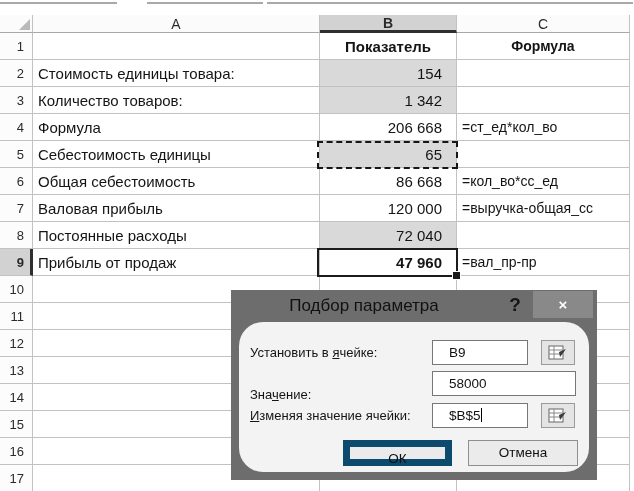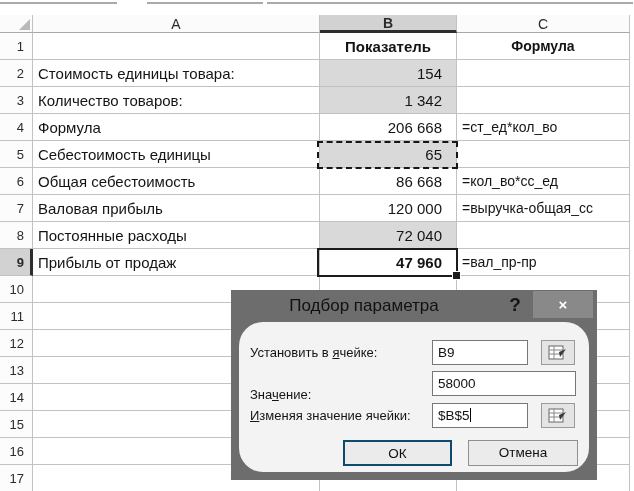--- a/index.html
+++ b/index.html
@@ -86,36 +86,36 @@
     border-radius:24px;
   }
   .fld-label{
     position:absolute;left:11px;height:25px;line-height:25px;
     font-size:13px;color:#141414;white-space:nowrap;
   }
   .fld-label .key{text-decoration:underline;}
   .fld-input{
     position:absolute;left:193px;width:96px;height:25px;box-sizing:border-box;
     background:#ffffff;border:1px solid #777777;
-    font-size:13.5px;color:#111111;line-height:23px;padding-left:5px;
+    font-size:13.5px;color:#111111;line-height:23px;padding-left:16px;
     white-space:nowrap;
   }
   .fld-input.wide{width:144px;}
   .caret{display:inline-block;width:1px;height:14px;background:#000;vertical-align:-2px;}
   .picker{
     position:absolute;left:302px;width:34px;height:25px;box-sizing:border-box;
     background:#e4e4e4;border:1px solid #9a9a9a;
     display:flex;align-items:center;justify-content:center;
   }
   .dlg-btn{
     position:absolute;top:150px;height:26px;box-sizing:border-box;
     background:#ebebeb;text-align:center;line-height:24px;
     font-size:13.5px;color:#111111;
   }
-  #btn-ok{left:112px;width:109px;border:2px solid #0c4a6e;}
+  #btn-ok{left:112px;width:109px;border:7px solid #0c4a6e;}
   #btn-cancel{left:237px;width:110px;border:1px solid #8f8f8f;}
 </style>
 </head>
 <body>
 
 <div id="stage">
 
   <div class="top-seg" style="left:0;width:117px"></div>
   <div class="top-seg" style="left:147px;width:116px"></div>
   <div class="top-seg" style="left:267px;width:366px"></div>

